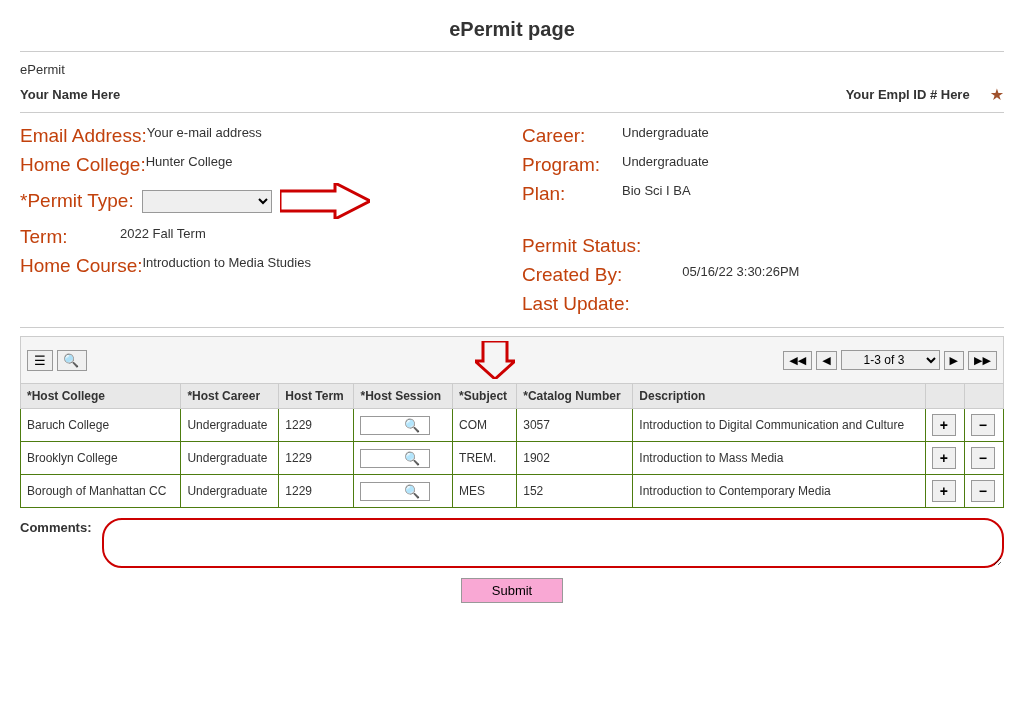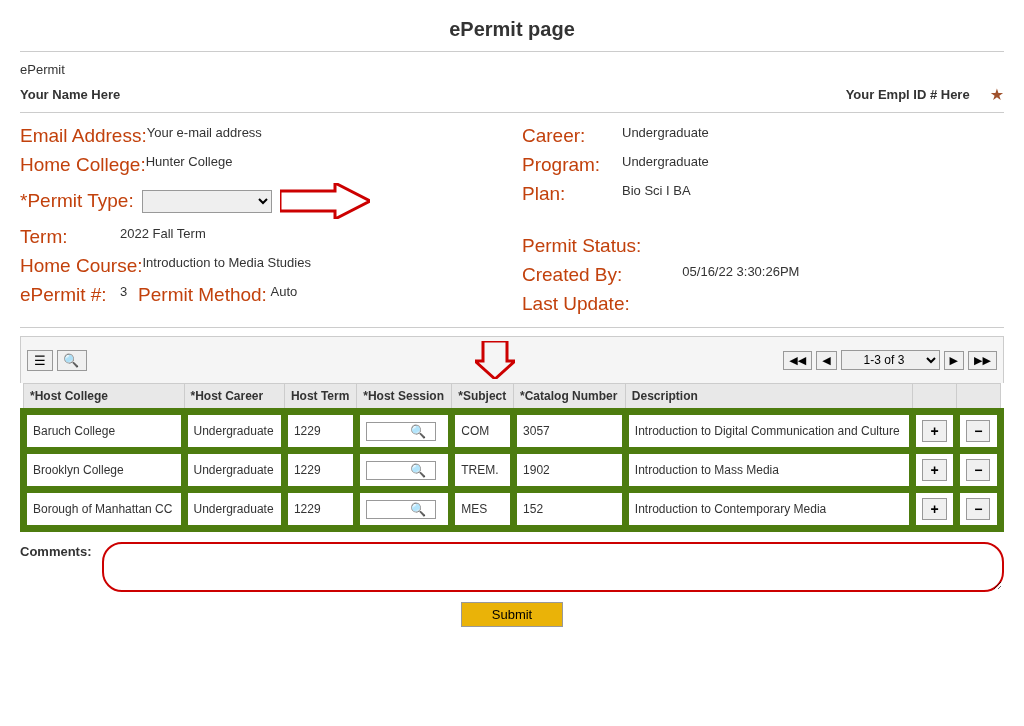--- a/index.html
+++ b/index.html
@@ -128,21 +128,21 @@
     table.data-table th {
       background: #e8e8e8;
       border: 1px solid #ccc;
       padding: 5px 6px;
       font-size: 12px;
       font-weight: bold;
       text-align: left;
       vertical-align: top;
     }
     table.data-table td {
-      border: 7px solid #4d7c0f;
+      border: 1px solid #4d7c0f;
       padding: 5px 6px;
       font-size: 12px;
       vertical-align: middle;
     }
     .search-input-cell {
       display: flex;
       align-items: center;
       border: 1px solid #999;
       padding: 1px 3px;
       background: #fff;
@@ -190,21 +190,21 @@
       font-size: 13px;
       resize: vertical;
       outline: none;
     }
     .submit-row {
       text-align: center;
       margin-top: 10px;
     }
     .submit-btn {
       border: 1px solid #999;
-      background: #eab308;
+      background: #f9a8d4;
       padding: 4px 30px;
       font-size: 13px;
       cursor: pointer;
     }
     .left-col {
       display: flex;
       flex-direction: column;
       gap: 3px;
     }
     .right-col {
@@ -254,28 +254,20 @@
         <polygon points="0,8 55,8 55,0 90,18 55,36 55,28 0,28" fill="none" stroke="#cc0000" stroke-width="3"></polygon>
       </svg>
     </div>
     <div class="info-row">
       <span class="info-label">Term:</span>
       <span class="info-value normal">2022 Fall Term</span>
     </div>
     <div class="info-row">
       <span class="info-label">Home Course:</span>
       <span class="info-value normal">Introduction to Media Studies</span>
-    </div>
-    <div class="info-row">
-      <span class="info-label">ePermit #:</span>
-      <span class="info-value normal">3</span>
-      &nbsp;&nbsp;&nbsp;
-      <span class="info-label">Permit Method:</span>
-      &nbsp;
-      <span class="info-value normal">Auto</span>
     </div>
   </div>
 
   <div class="right-col">
     <div class="info-row">
       <span class="info-label">Career:</span>
       <span class="info-value normal">Undergraduate</span>
     </div>
     <div class="info-row">
       <span class="info-label">Program:</span>

